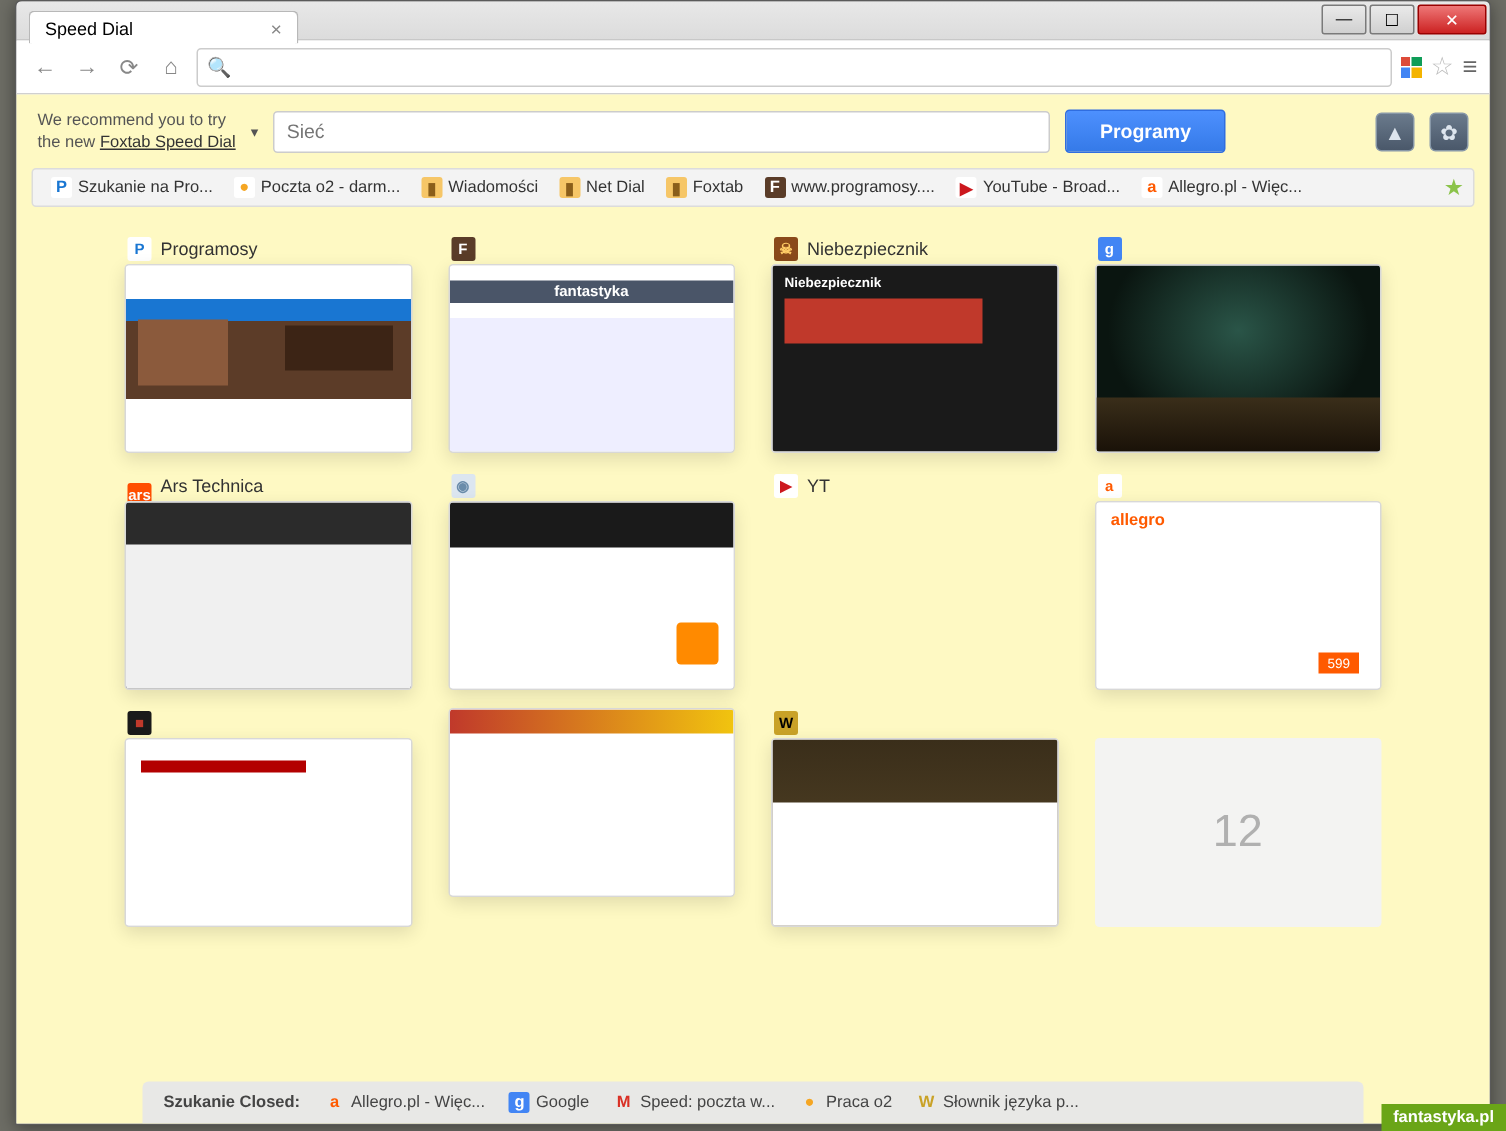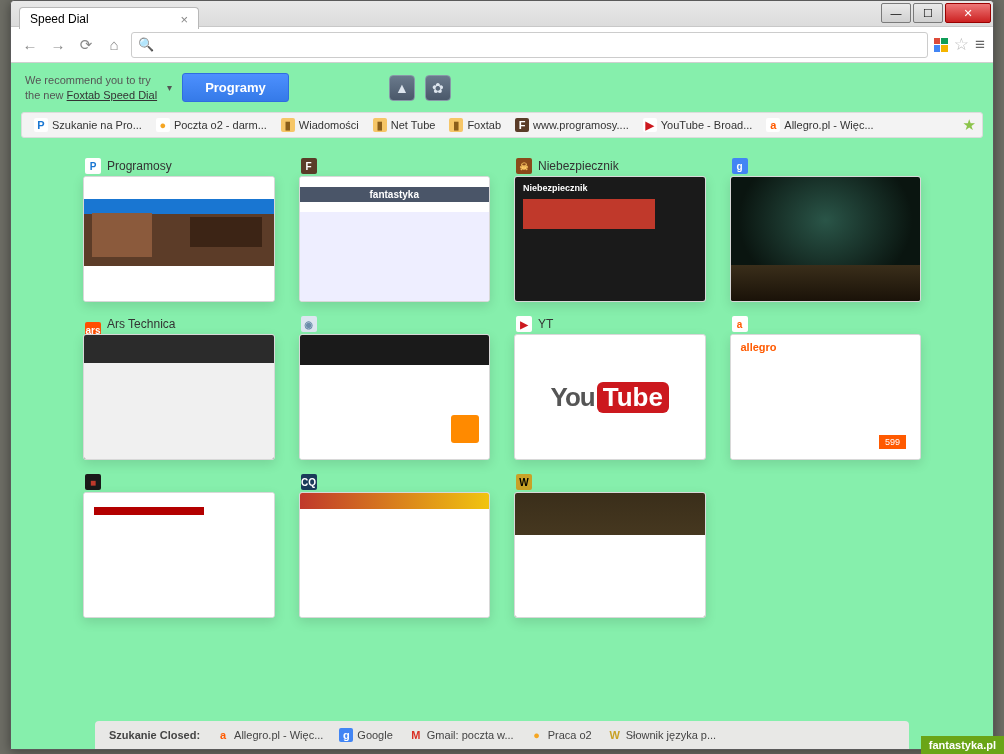--- a/index.html
+++ b/index.html
@@ -15,21 +15,21 @@
 .winbtn.close { background: linear-gradient(#e77,#c22); color: #fff; width: 46px; border-color: #900; }
 
 .toolbar { height: 36px; background: #fff; border-bottom: 1px solid #d0d0d0; display: flex; align-items: center; padding: 0 8px; gap: 6px; }
 .nav-btn { width: 22px; height: 22px; display: flex; align-items: center; justify-content: center; color: #888; cursor: pointer; font-size: 15px; }
 .omnibox { flex: 1; height: 26px; border: 1px solid #ccc; border-radius: 3px; display: flex; align-items: center; padding: 0 6px; color: #999; font-size: 13px; background: #fff; }
 .ext-icon { width: 14px; height: 14px; display: grid; grid-template: 1fr 1fr / 1fr 1fr; gap: 1px; }
 .ext-icon span:nth-child(1){background:#dd4b39;} .ext-icon span:nth-child(2){background:#0f9d58;} .ext-icon span:nth-child(3){background:#4285f4;} .ext-icon span:nth-child(4){background:#f4b400;}
 .star-icon { color: #bbb; font-size: 17px; }
 .menu-icon { color: #666; font-size: 17px; }
 
-.content { flex: 1; background: #86efac; overflow: hidden; position: relative; display: flex; flex-direction: column; }
+.content { flex: 1; background: #fef9c3; overflow: hidden; position: relative; display: flex; flex-direction: column; }
 
 .topbar { padding: 10px 14px; display: flex; align-items: center; gap: 10px; }
 .recommend { font-size: 11px; color: #555; line-height: 1.3; }
 .recommend a { color: #333; text-decoration: underline; }
 .dropdown-caret { font-size: 10px; color: #555; }
 .search-box { flex: 1; height: 28px; border: 1px solid #ccc; border-radius: 3px; padding: 0 8px; font-size: 13px; color: #aaa; }
 .search-btn { background: linear-gradient(#4d90fe,#357ae8); color: #fff; border: 1px solid #2f6de0; border-radius: 3px; height: 29px; padding: 0 22px; font-size: 13px; font-weight: 600; cursor: pointer; }
 .util-btn { width: 26px; height: 26px; border: 1px solid #8898a8; background: linear-gradient(#6a7a8c,#4a586a); border-radius: 4px; display: flex; align-items: center; justify-content: center; color: #dde5ee; cursor: pointer; font-size: 14px; }
 
 .bookmark-bar { height: 26px; background: #f3f3f3; border: 1px solid #dcdcdc; border-radius: 3px; margin: 0 10px; display: flex; align-items: center; padding: 0 6px; gap: 2px; font-size: 11px; color: #333; }
@@ -117,20 +117,21 @@
   </div>
 
   <div class="content">
 
     <div class="topbar">
       <div class="recommend">
         <span>We recommend you to try</span><br>
         <span>the new </span><a href="#">Foxtab Speed Dial</a>
       </div>
       <span class="dropdown-caret">▾</span>
+      <input class="search-box" placeholder="Sieć" style="">
       <button class="search-btn">Programy</button>
       <div style="width:80px"></div>
       <div class="util-btn">▲</div>
       <div class="util-btn">✿</div>
     </div>
 
     <div class="bookmark-bar" id="bmbar">
         <div class="bm-item">
           <span class="bm-icon" style="background: rgb(255, 255, 255); color: rgb(25, 118, 210);">P</span>
           <span>Szukanie na Pro...</span>
@@ -138,21 +139,21 @@
         <div class="bm-item">
           <span class="bm-icon" style="background: rgb(255, 255, 255); color: rgb(245, 166, 35);">●</span>
           <span>Poczta o2 - darm...</span>
         </div>
         <div class="bm-item">
           <span class="bm-icon" style="background: rgb(246, 198, 103); color: rgb(138, 94, 26);">▮</span>
           <span>Wiadomości</span>
         </div>
         <div class="bm-item">
           <span class="bm-icon" style="background: rgb(246, 198, 103); color: rgb(138, 94, 26);">▮</span>
-          <span>Net Tube</span>
+          <span>Net Dial</span>
         </div>
         <div class="bm-item">
           <span class="bm-icon" style="background: rgb(246, 198, 103); color: rgb(138, 94, 26);">▮</span>
           <span>Foxtab</span>
         </div>
         <div class="bm-item">
           <span class="bm-icon" style="background: rgb(90, 60, 40); color: rgb(255, 255, 255);">F</span>
           <span>www.programosy....</span>
         </div>
         <div class="bm-item">
@@ -219,78 +220,74 @@
           </div>
           <div class="thumb">
             <div class="thumb-inner t6"></div>
           </div>
         </div>
         <div class="tile">
           <div class="tile-head">
             <span class="tile-icon" style="background: rgb(255, 255, 255); color: rgb(204, 24, 30);">▶</span>
             <span>YT</span>
           </div>
-          <div class="thumb">
-            <div class="thumb-inner t7">
-              <span class="yt-text">You</span>
-              <span class="yt-tube">Tube</span>
-            </div>
-          </div>
         </div>
         <div class="tile">
           <div class="tile-head">
             <span class="tile-icon" style="background: rgb(255, 255, 255); color: rgb(255, 90, 0);">a</span>
             <span></span>
           </div>
           <div class="thumb">
             <div class="thumb-inner t8"></div>
           </div>
         </div>
         <div class="tile">
           <div class="tile-head">
             <span class="tile-icon" style="background: rgb(26, 26, 26); color: rgb(192, 57, 43);">■</span>
             <span></span>
           </div>
           <div class="thumb">
             <div class="thumb-inner t9"></div>
           </div>
         </div>
         <div class="tile">
-          <div class="tile-head">
-            <span class="tile-icon" style="background: rgb(26, 58, 90); color: rgb(255, 255, 255);">CQ</span>
-            <span></span>
-          </div>
           <div class="thumb">
             <div class="thumb-inner t10"></div>
           </div>
         </div>
         <div class="tile">
           <div class="tile-head">
             <span class="tile-icon" style="background: rgb(201, 162, 39); color: rgb(0, 0, 0);">W</span>
             <span></span>
           </div>
           <div class="thumb">
             <div class="thumb-inner t11"></div>
           </div>
+        </div>
+        <div class="tile">
+          <div class="tile-head">
+            <span></span>
+          </div>
+          <div class="thumb t12">12</div>
         </div>
       </div>
 
     <div class="recent" id="recent">
         <span class="recent-label">Szukanie Closed:</span>
         <div class="recent-item">
           <span class="bm-icon" style="color: rgb(255, 90, 0); background: transparent;">a</span>
           <span>Allegro.pl - Więc...</span>
         </div>
         <div class="recent-item">
           <span class="bm-icon" style="color: rgb(255, 255, 255); background: rgb(66, 133, 244);">g</span>
           <span>Google</span>
         </div>
         <div class="recent-item">
           <span class="bm-icon" style="color: rgb(217, 48, 37); background: transparent;">M</span>
-          <span>Gmail: poczta w...</span>
+          <span>Speed: poczta w...</span>
         </div>
         <div class="recent-item">
           <span class="bm-icon" style="color: rgb(245, 166, 35); background: transparent;">●</span>
           <span>Praca o2</span>
         </div>
         <div class="recent-item">
           <span class="bm-icon" style="color: rgb(201, 162, 39); background: transparent;">W</span>
           <span>Słownik języka p...</span>
         </div>
       </div>

